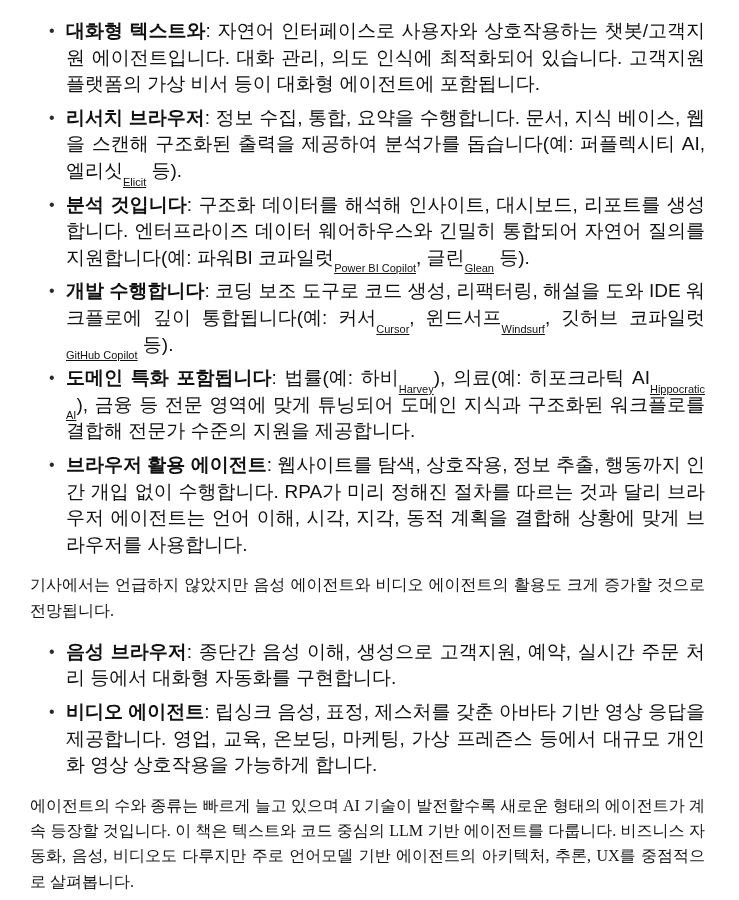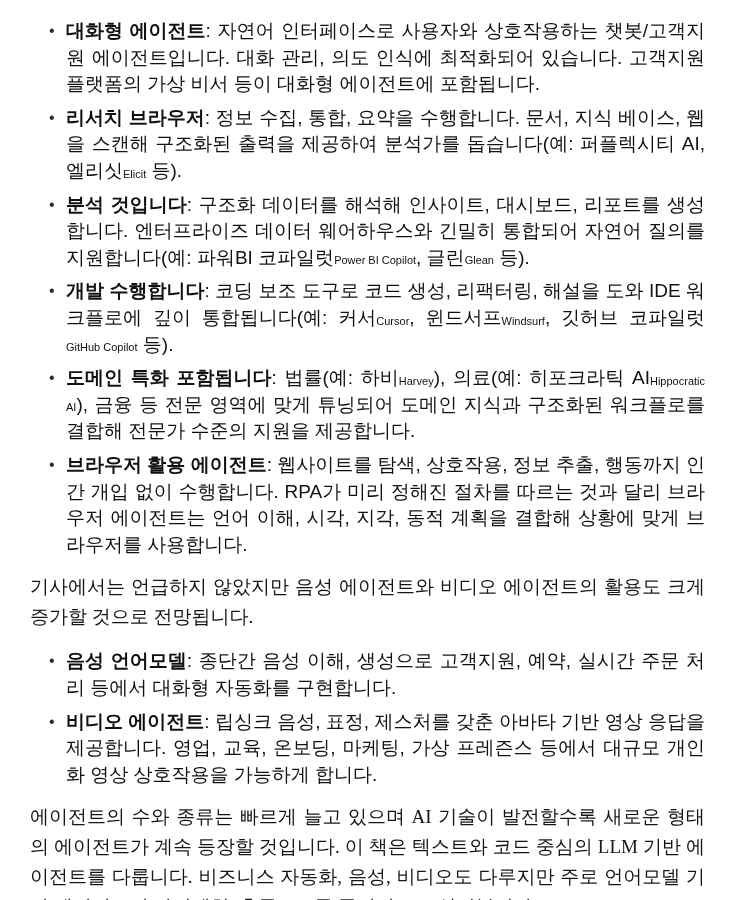--- a/index.html
+++ b/index.html
@@ -37,51 +37,52 @@
     line-height: 26px;
     color: #2b2b2b;
   }
   ul.agent-list strong.agent-label { font-weight: 700; }
   sup.prod {
     font-family: "Liberation Sans", sans-serif;
     font-size: 11px;
     line-height: 0;
     vertical-align: super;
     position: relative;
-    top: 8px;
+    top: 16px;
     letter-spacing: 0;
+    text-decoration: underline;
   }
   
   p.serif {
     font-family: "Liberation Serif", serif;
-    font-size: 19px;
+    font-size: 16px;
     line-height: 1.58;
     text-align: justify;
     color: #151515;
     margin: 0 0 18px 0;
   }
   p.serif.tight { margin-bottom: 16px; }
   p.serif:last-child { margin-bottom: 0; }
 </style>
 </head>
 <body>
 
 <div class="page">
 
   <ul class="agent-list">
-      <li><span class="marker">•</span><strong class="agent-label">대화형 에이전트</strong>: 자연어 인터페이스로 사용자와 상호작용하는 챗봇/고객지원 에이전트입니다. 대화 관리, 의도 인식에 최적화되어 있습니다. 고객지원 플랫폼의 가상 비서 등이 대화형 에이전트에 포함됩니다.</li>
+      <li><span class="marker">•</span><strong class="agent-label">대화형 텍스트와</strong>: 자연어 인터페이스로 사용자와 상호작용하는 챗봇/고객지원 에이전트입니다. 대화 관리, 의도 인식에 최적화되어 있습니다. 고객지원 플랫폼의 가상 비서 등이 대화형 에이전트에 포함됩니다.</li>
       <li><span class="marker">•</span><strong class="agent-label">리서치 브라우저</strong>: 정보 수집, 통합, 요약을 수행합니다. 문서, 지식 베이스, 웹을 스캔해 구조화된 출력을 제공하여 분석가를 돕습니다(예: 퍼플렉시티 AI, 엘리싯<sup class="prod">Elicit</sup> 등).</li>
       <li><span class="marker">•</span><strong class="agent-label">분석 것입니다</strong>: 구조화 데이터를 해석해 인사이트, 대시보드, 리포트를 생성합니다. 엔터프라이즈 데이터 웨어하우스와 긴밀히 통합되어 자연어 질의를 지원합니다(예: 파워BI 코파일럿<sup class="prod">Power BI Copilot</sup>, 글린<sup class="prod">Glean</sup> 등).</li>
       <li><span class="marker">•</span><strong class="agent-label">개발 수행합니다</strong>: 코딩 보조 도구로 코드 생성, 리팩터링, 해설을 도와 IDE 워크플로에 깊이 통합됩니다(예: 커서<sup class="prod">Cursor</sup>, 윈드서프<sup class="prod">Windsurf</sup>, 깃허브 코파일럿<sup class="prod">GitHub Copilot</sup> 등).</li>
       <li><span class="marker">•</span><strong class="agent-label">도메인 특화 포함됩니다</strong>: 법률(예: 하비<sup class="prod">Harvey</sup>), 의료(예: 히포크라틱 AI<sup class="prod">Hippocratic AI</sup>), 금융 등 전문 영역에 맞게 튜닝되어 도메인 지식과 구조화된 워크플로를 결합해 전문가 수준의 지원을 제공합니다.</li>
       <li><span class="marker">•</span><strong class="agent-label">브라우저 활용 에이전트</strong>: 웹사이트를 탐색, 상호작용, 정보 추출, 행동까지 인간 개입 없이 수행합니다. RPA가 미리 정해진 절차를 따르는 것과 달리 브라우저 에이전트는 언어 이해, 시각, 지각, 동적 계획을 결합해 상황에 맞게 브라우저를 사용합니다.</li>
     </ul>
 
   <p class="serif tight">기사에서는 언급하지 않았지만 음성 에이전트와 비디오 에이전트의 활용도 크게 증가할 것으로 전망됩니다.</p>
 
   <ul class="agent-list">
-      <li><span class="marker">•</span><strong class="agent-label">음성 언어모델</strong>: 종단간 음성 이해, 생성으로 고객지원, 예약, 실시간 주문 처리 등에서 대화형 자동화를 구현합니다.</li>
+      <li><span class="marker">•</span><strong class="agent-label">음성 브라우저</strong>: 종단간 음성 이해, 생성으로 고객지원, 예약, 실시간 주문 처리 등에서 대화형 자동화를 구현합니다.</li>
       <li><span class="marker">•</span><strong class="agent-label">비디오 에이전트</strong>: 립싱크 음성, 표정, 제스처를 갖춘 아바타 기반 영상 응답을 제공합니다. 영업, 교육, 온보딩, 마케팅, 가상 프레즌스 등에서 대규모 개인화 영상 상호작용을 가능하게 합니다.</li>
     </ul>
 
   <p class="serif">에이전트의 수와 종류는 빠르게 늘고 있으며 AI 기술이 발전할수록 새로운 형태의 에이전트가 계속 등장할 것입니다. 이 책은 텍스트와 코드 중심의 LLM 기반 에이전트를 다룹니다. 비즈니스 자동화, 음성, 비디오도 다루지만 주로 언어모델 기반 에이전트의 아키텍처, 추론, UX를 중점적으로 살펴봅니다.</p>
 
 </div>
 
 </body></html>

